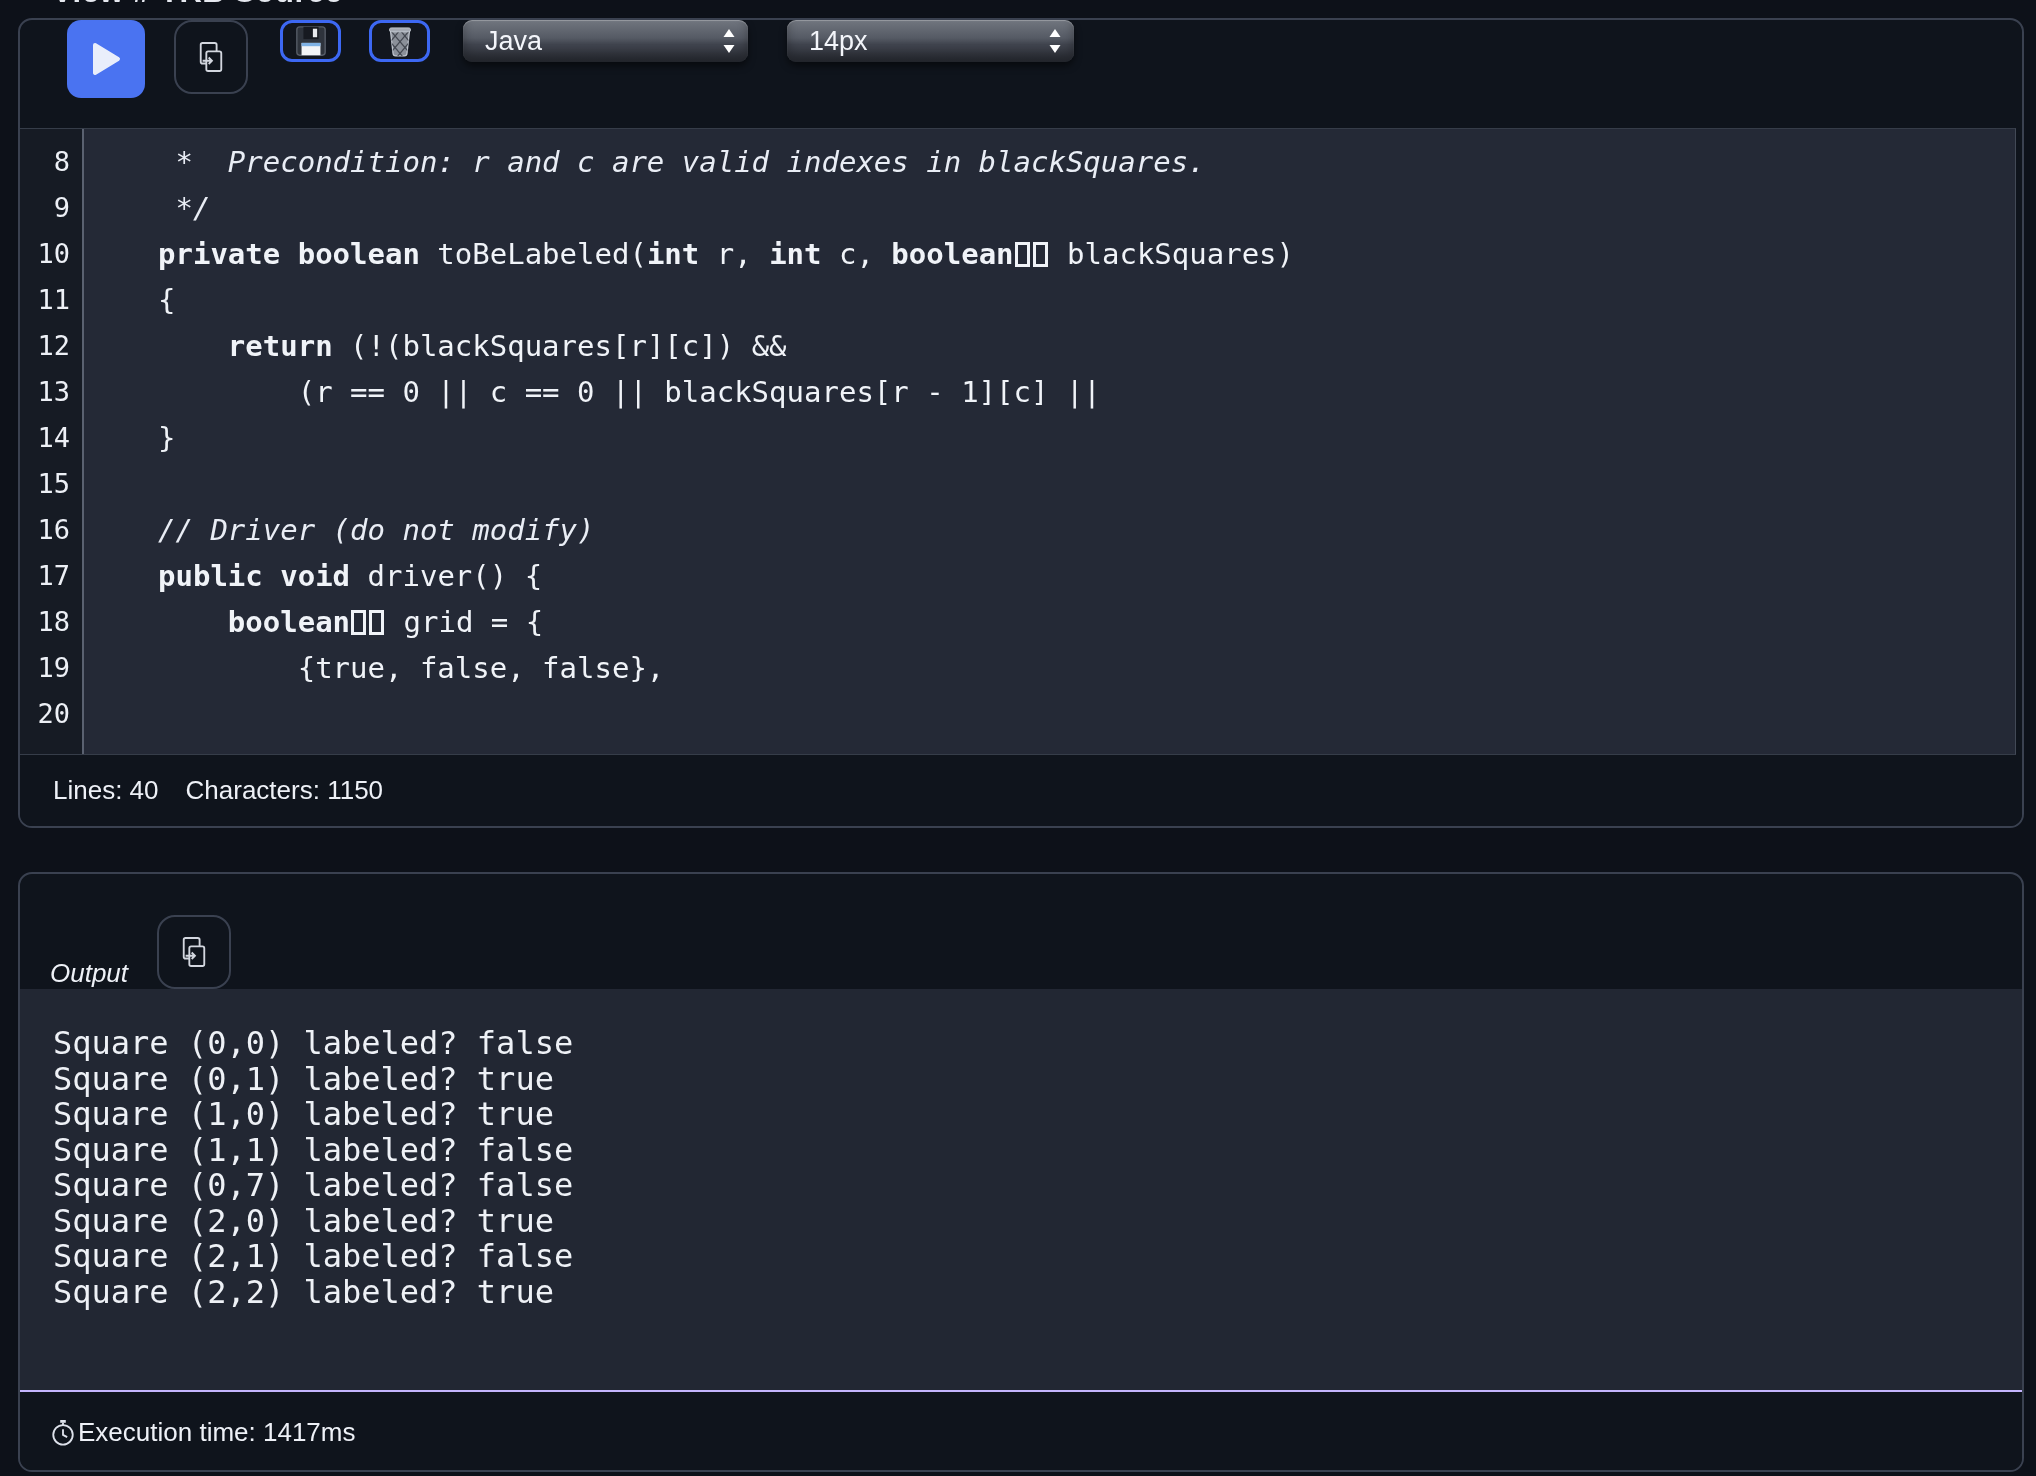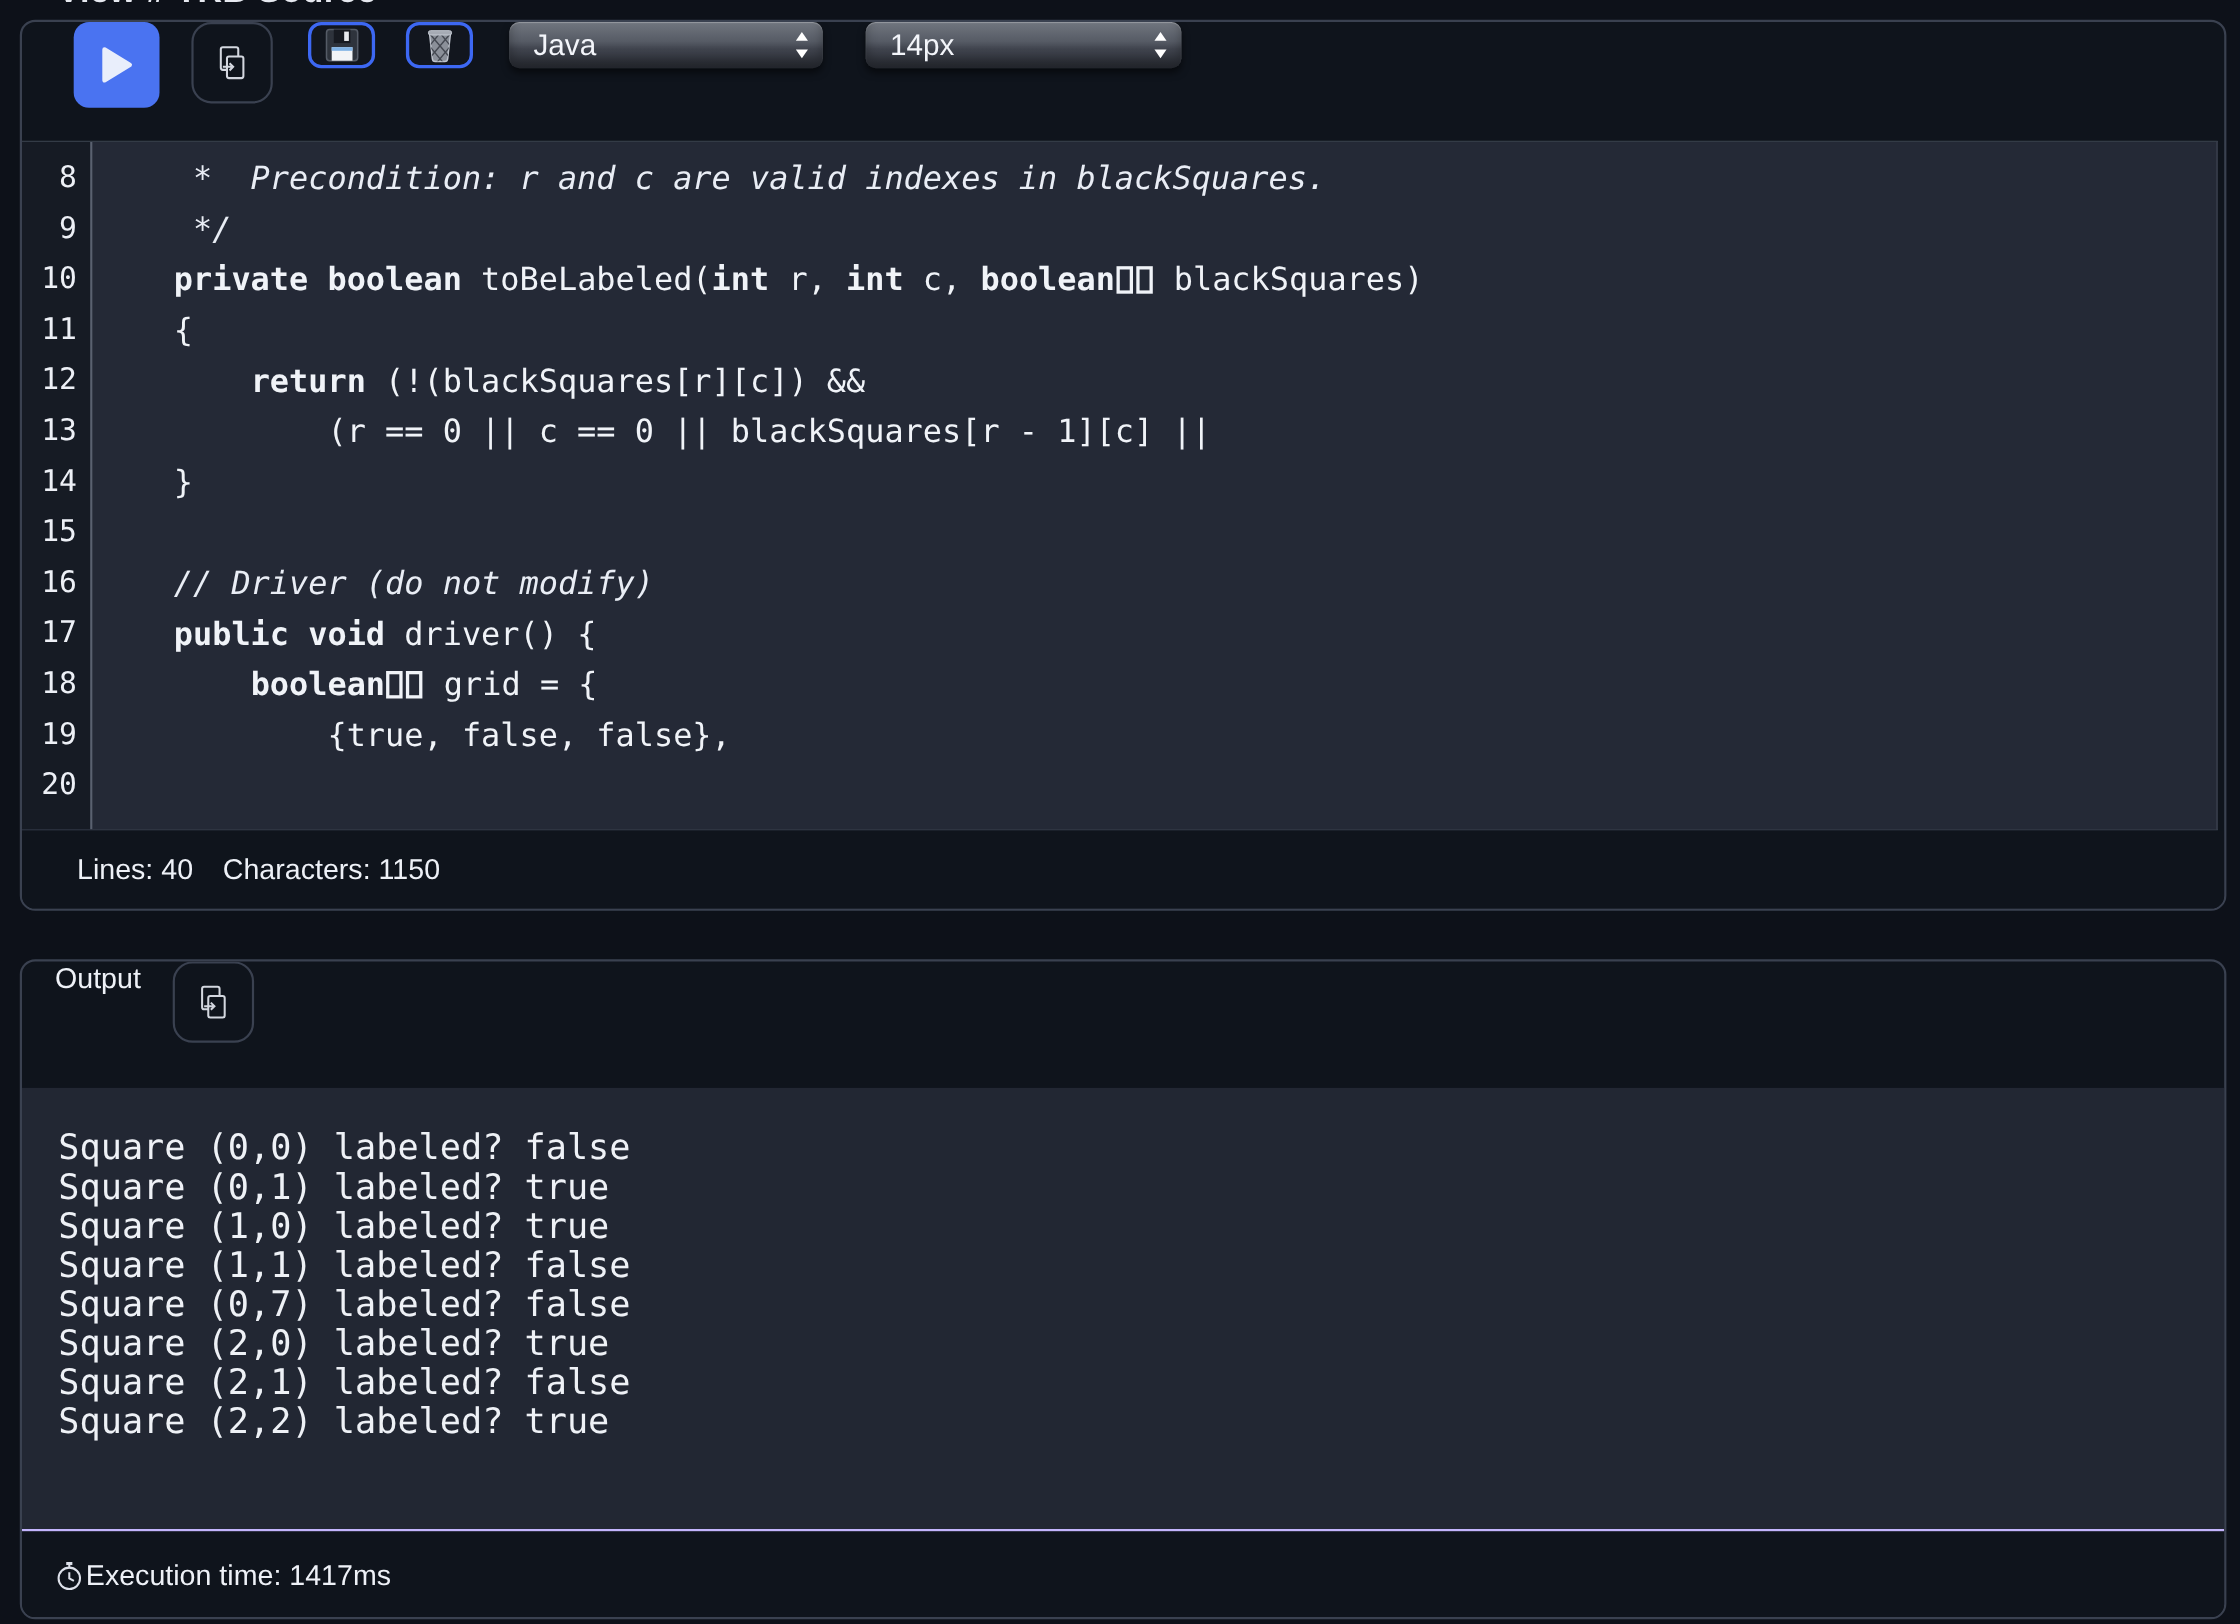--- a/index.html
+++ b/index.html
@@ -74,26 +74,26 @@
   }
   .seg-kw{font-weight:bold;}
   .seg-cm{font-style:italic;color:#e9edf5;}
   .tofu{
     display:inline-block;width:15px;height:25px;border:3px solid #f0f3f8;
     margin:0 2px 0 1px;vertical-align:-3px;box-sizing:border-box;
   }
 
   
   .stats{
-    height:71px;display:flex;align-items:center;padding-left:50px;gap:27px;
+    height:71px;display:flex;align-items:center;padding-left:33px;gap:27px;
     font-size:26px;color:#eef1f7;background:#0f141c;
   }
 
   
-  .output-header{height:115px;display:flex;align-items:flex-start;padding-left:30px;}
+  .output-header{height:115px;display:flex;align-items:flex-end;padding-left:30px;font-style:italic;}
   .output-title{font-size:26px;color:#eef1f7;margin-right:29px;}
   .output-body{
     height:401px;background:#222733;box-sizing:border-box;
     padding:37px 0 0 33px;
   }
   .out-line{
     height:35.5px;line-height:35.5px;white-space:pre;
     font-family:"DejaVu Sans Mono", monospace;font-size:32px;color:#eef1f6;
   }
   .exec-row{

